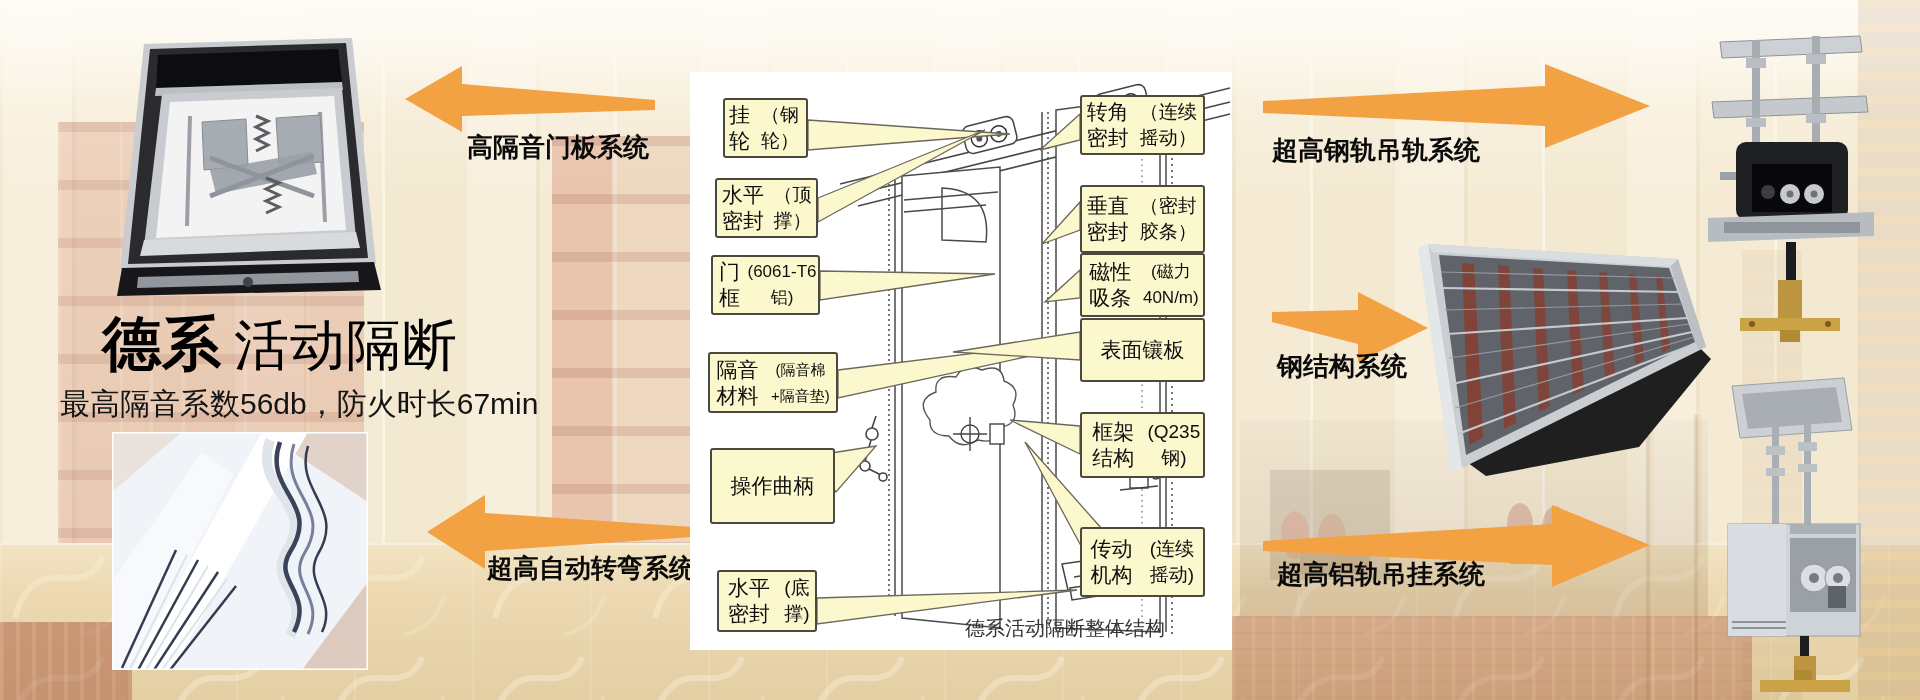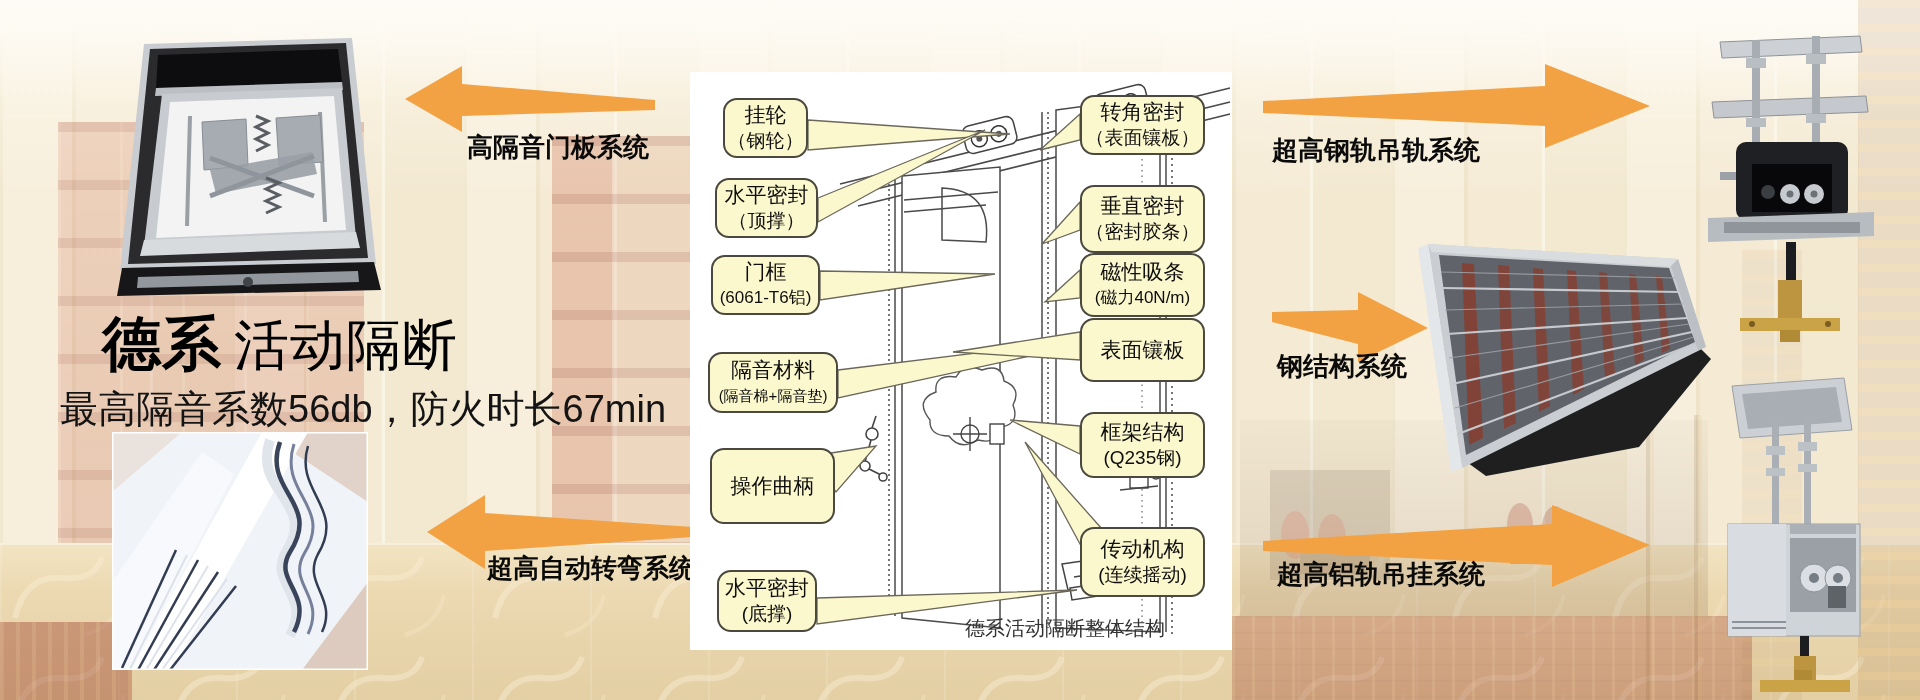--- a/index.html
+++ b/index.html
@@ -41,27 +41,27 @@
       repeating-linear-gradient(180deg, rgba(228,170,90,.30) 0 8px, rgba(120,72,35,.14) 8px 24px),
       rgba(175,122,65,.16);}
   #wine1{left:1858px;top:0;width:62px;height:700px;opacity:.5;}
   #wine2{left:1742px;top:250px;width:60px;height:450px;opacity:.25;}
   #goldedge{left:1646px;top:415px;width:56px;height:285px;opacity:.28;
     background:linear-gradient(90deg, rgba(120,85,40,.5) 0 4px, rgba(225,185,115,.45) 4px 8px, rgba(0,0,0,0) 8px 48px, rgba(120,85,40,.5) 48px 52px, rgba(225,185,115,.45) 52px 56px);}
   
   #title{left:102px;top:305px;white-space:nowrap;color:#000;}
   #title .brand{font-size:59px;font-weight:700;letter-spacing:1px;}
   #title .prod{font-size:55px;font-weight:400;margin-left:12px;letter-spacing:1px;}
-  #subtitle{left:60px;top:384px;font-size:38px;color:#141414;white-space:nowrap;}
+  #subtitle{left:60px;top:384px;font-size:30px;color:#141414;white-space:nowrap;}
   
   .flabel{font-size:26px;font-weight:800;color:#0a0a0a;white-space:nowrap;}
   
   #panel{left:690px;top:72px;width:542px;height:578px;background:#fff;}
-  .co{position:absolute;background:#FBF8CD;border:2px solid #4b493e;border-radius:14px;
-      display:flex;flex-direction:column;align-items:center;justify-content:center;
+  .co{position:absolute;background:#FBF8CD;border:2px solid #4b493e;border-radius:3px;
+      display:flex;flex-direction:row;align-items:center;justify-content:center;
       font-size:21px;line-height:26px;color:#0e0e0e;text-align:center;box-sizing:border-box;}
   .co .l2{font-size:19px;}
   #co-l4 .l2{font-size:15px;}
   #co-l3 .l2,#co-r3 .l2{font-size:17px;}
   #caption{position:absolute;right:67px;top:543px;font-size:20px;color:#333;white-space:nowrap;}
 </style>
 </head>
 <body>
 
 <div class="abs" id="bg-panels"></div>
@@ -264,21 +264,21 @@
   <div class="co" id="co-l4" style="left:18px;top:280px;width:130px;height:61px">
     <span class="l1">隔音材料</span>
     <span class="l2">(隔音棉+隔音垫)</span>
   </div>
   <div class="co" id="co-l6" style="left:27px;top:498px;width:100px;height:62px">
     <span class="l1">水平密封</span>
     <span class="l2">(底撑)</span>
   </div>
   <div class="co" id="co-r1" style="left:390px;top:23px;width:125px;height:60px">
     <span class="l1">转角密封</span>
-    <span class="l2">（表面镶板）</span>
+    <span class="l2">（连续摇动）</span>
   </div>
   <div class="co" id="co-r2" style="left:390px;top:113px;width:125px;height:68px">
     <span class="l1">垂直密封</span>
     <span class="l2">（密封胶条）</span>
   </div>
   <div class="co" id="co-r3" style="left:390px;top:181px;width:125px;height:64px">
     <span class="l1">磁性吸条</span>
     <span class="l2">(磁力40N/m)</span>
   </div>
   <div class="co" id="co-r4" style="left:390px;top:246px;width:125px;height:64px">

